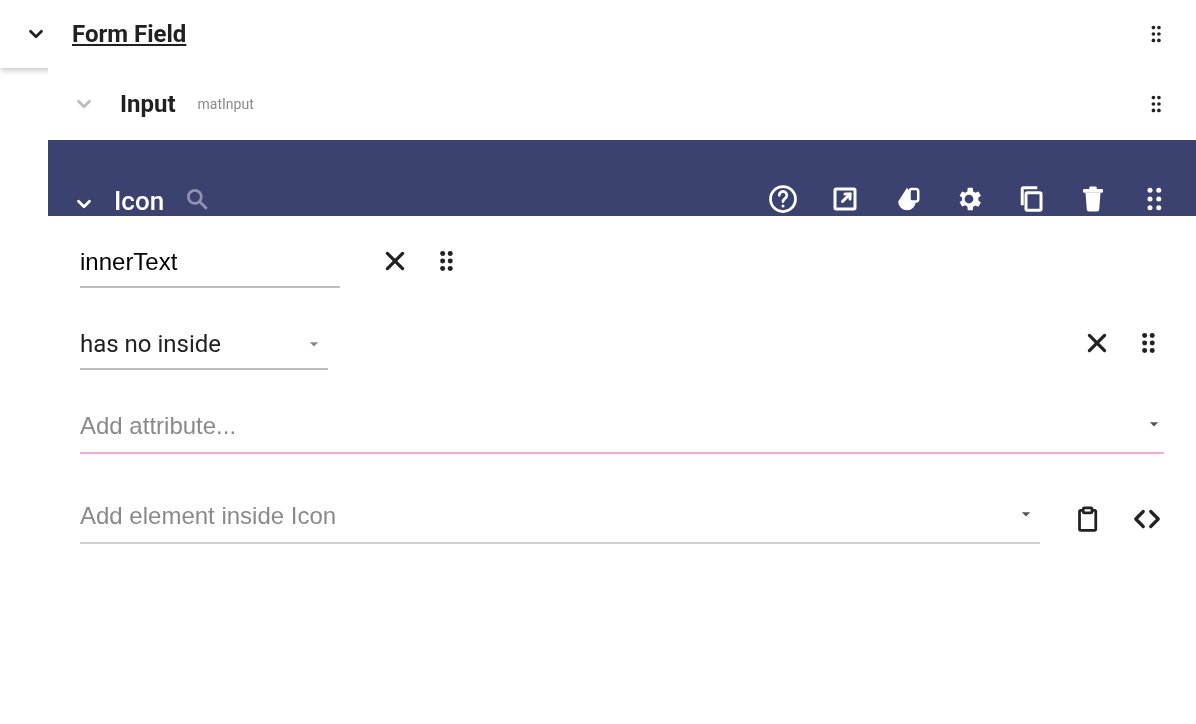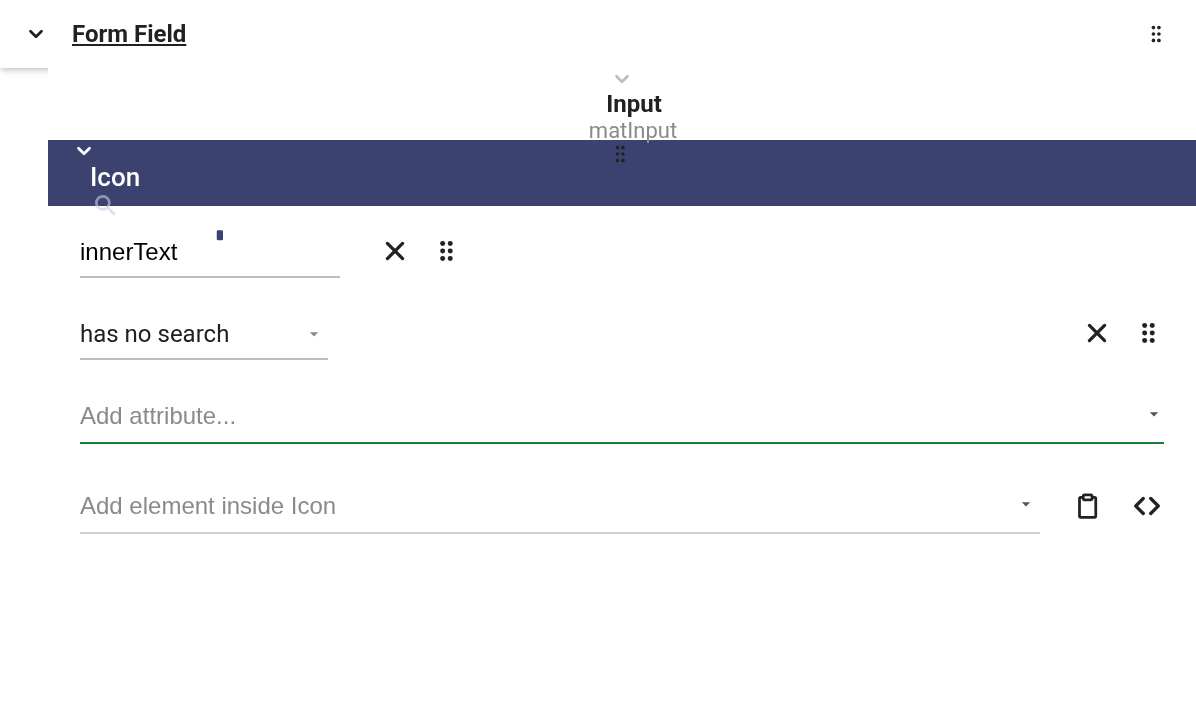--- a/index.html
+++ b/index.html
@@ -18,34 +18,34 @@
     align-items: center;
     height: 68px;
     padding: 0 24px;
     background: #fff;
     text-decoration: underline;
   }
   .chevron { width: 24px; height: 24px; display:inline-flex; align-items:center; justify-content:center; cursor:pointer; color:#333; }
   .chevron svg { width: 22px; height: 22px; }
   .chevron.light svg { stroke: #bdbdbd; }
   .title-bold { font-weight: 700; font-size: 24px; margin-left: 24px; }
-  .title-sub  { font-weight: 400; font-size: 22px; color: #8a8a8a; margin-left: 22px; text-align: center; }
+  .title-sub  { font-weight: 400; font-size: 14px; color: #8a8a8a; margin-left: 22px; text-align: center; }
   .spacer { flex: 1; }
   .drag-dots { width:28px; height:28px; display:inline-flex; align-items:center; justify-content:center; cursor:grab; }
   .drag-dots svg { width: 22px; height: 22px; }
 
   .inner-wrap { padding-left: 48px; padding-right: 0; }
   .input-header {
-    display:flex; align-items:center; height:72px; padding:0 24px; background:#fff;flex-direction:column;
+    display:flex; align-items:center; height:72px; padding:0 24px; background:#fff;
   }
 
   .icon-block { background:#fff; }
   .icon-header {
-    display:flex; align-items:flex-start; height:66px;
-    background:#3b4270; color:#fff; padding:0 24px;flex-direction:column;
+    display:flex; align-items:flex-end; height:76px;
+    background:#3b4270; color:#fff; padding:0 24px;
   }
   .icon-header .title-bold { color:#fff; font-size:26px; margin-left:18px; font-weight:500; }
   .icon-header .search-glyph { margin-left:20px; opacity:0.6; }
   .icon-toolbar { display:flex; align-items:center; gap:28px; }
   .icon-toolbar .tbtn { width:34px; height:34px; display:inline-flex; align-items:center; justify-content:center; cursor:pointer; }
   .icon-toolbar .tbtn svg { width:30px; height:30px; }
 
   .body { padding: 26px 32px 24px 32px; }
   .type-row { position:relative; margin-bottom: 36px; }
   .type-field {
@@ -63,26 +63,26 @@
   .f-name { width:260px; }
   .f-op   { width:248px; }
   .f-val  { flex:1; min-width:300px; }
   .field .dd-arrow { position:absolute; right:4px; top:10px; pointer-events:none; }
   .row-actions { display:flex; align-items:center; gap:22px; margin-top:4px; }
   .row-actions .ibtn { width:30px; height:30px; display:inline-flex; align-items:center; justify-content:center; cursor:pointer; }
   .row-actions .ibtn svg { width:26px; height:26px; }
 
   .add-attr-row { position:relative; margin-bottom:42px; }
   .add-attr-row input {
-    font-size:24px; color:#8b5cf6; border:none; border-bottom:2px solid #15803d;
+    font-size:24px; color:#8b5cf6; border:none; border-bottom:2px solid #f9a8d4;
     width:100%; padding:6px 0 12px 0; background:transparent;
   }
   .add-attr-row .dd-arrow { position:absolute; right:0; top:8px; }
 
-  .add-elem-row { display:flex; align-items:center; gap:30px; }
+  .add-elem-row { display:flex; align-items:flex-end; gap:30px; }
   .add-elem-field { flex:1; position:relative; }
   .add-elem-field input {
     font-size:24px; color:#777; border:none; border-bottom:2px solid #cfcfcf;
     width:100%; padding:6px 0 12px 0; background:transparent;
   }
   .add-elem-field .dd-arrow { position:absolute; right:4px; top:8px; }
   .elem-actions { display:flex; align-items:center; gap:26px; padding-bottom:8px; }
   .elem-actions .ibtn { width:34px; height:34px; display:inline-flex; align-items:center; justify-content:center; cursor:pointer; }
   .elem-actions .ibtn svg { width:30px; height:30px; }
 
@@ -225,21 +225,21 @@
                 <circle cx="15" cy="12" r="2.3"></circle>
                 <circle cx="8" cy="19" r="2.3"></circle>
                 <circle cx="15" cy="19" r="2.3"></circle>
               </svg>
           </span>
         </div>
       </div>
 
       <div class="attr-row">
         <div class="field f-op">
-          <div class="sel">has no search</div>
+          <div class="sel">has no inside</div>
           <span class="dd-arrow">
             <svg viewBox="0 0 24 24" width="20" height="20" fill="#888">
                 <path d="M7 10l5 5 5-5z"></path>
               </svg>
           </span>
         </div>
         <div class="field f-val" style="visibility:hidden"></div>
         <div class="row-actions">
           <span class="ibtn">
             <svg viewBox="0 0 24 24" fill="none" stroke="#222" stroke-width="3" stroke-linecap="round">

